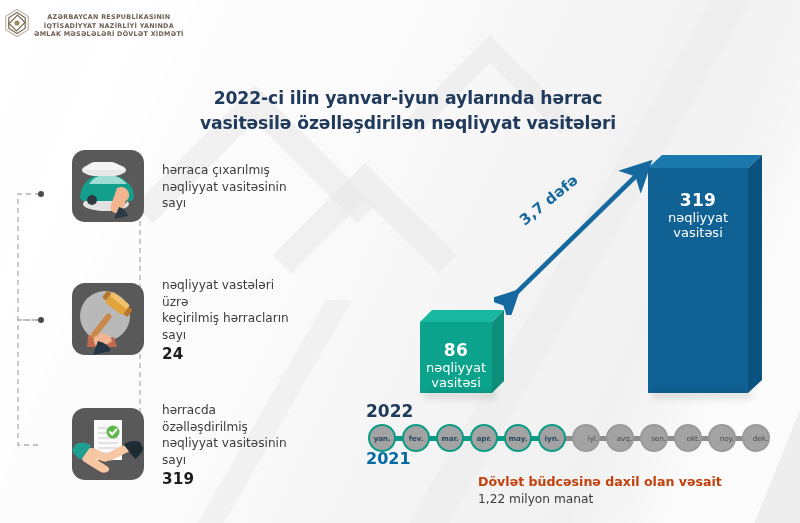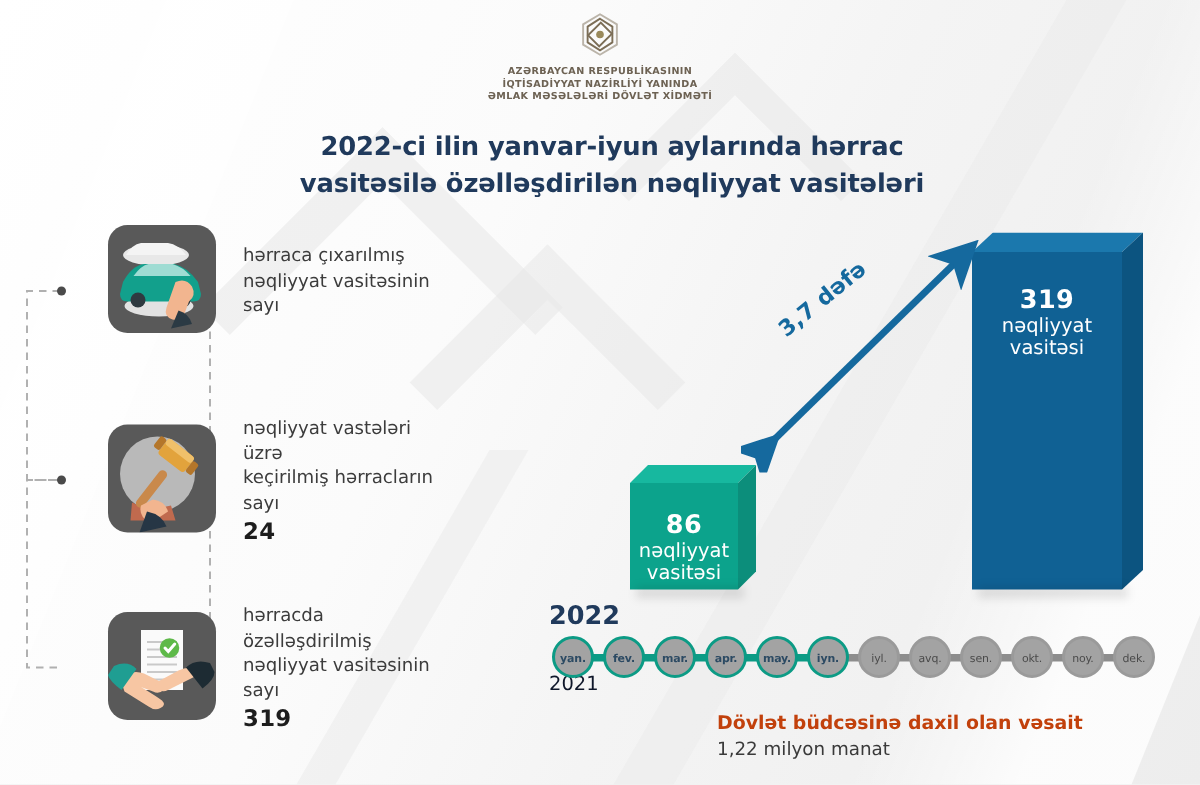--- a/index.html
+++ b/index.html
@@ -32,23 +32,22 @@
   .wm-stripe {
     position: absolute;
     background: linear-gradient(90deg, rgba(255,255,255,0) 0%, #ffffff 60%);
     transform: skewX(-22deg);
     opacity: .8;
   }
 
   
   #logo {
     position: absolute; top: 8px; left: 0; right: 0;
-    display: flex; flex-direction: column; align-items: center;
+    display: flex; flex-direction: row; align-items: center;
     z-index: 5;
-    justify-content: space-between;
   }
   #logo-mark { width: 34px; height: 30px; }
   #logo-lines { margin-top: 5px; text-align: center; }
   #logo-lines div {
     font-size: 6.4px; letter-spacing: .28px; line-height: 8.6px;
     color: #6d6253; font-weight: bold;
   }
 
   
   #title {
@@ -114,29 +113,29 @@
   #timeline { position: absolute; left: 368px; top: 424px; z-index: 6; }
   #tl-track { position: relative; height: 28px; }
   .tl-seg { position: absolute; top: 12px; height: 5px; }
   .tl-node {
     position: absolute; top: 0; width: 28px; height: 28px;
     border-radius: 50%; background: #a3a3a3;
     display: flex; align-items: center; justify-content: center;
     font-size: 7.3px; color: #4a4a4a; letter-spacing: -.1px;
   }
   .tl-node.on { border: 2.4px solid #0c9b85; color: #2c4a63; font-weight: bold; }
-  .tl-node.off { border: 2.4px solid #9a9a9a; }
+  .tl-node.off { border: 2.4px solid #9a9a9a; justify-content: flex-end; }
 
   #year-2022 {
     position: absolute; left: 366px; top: 401px;
     font-size: 17px; font-weight: bold; color: #203a5c; z-index: 6;
   }
   #year-2021 {
     position: absolute; left: 366px; top: 449px;
-    font-size: 13px; font-weight: normal; color: #0f172a; z-index: 6;
+    font-size: 16px; font-weight: bold; color: #0369a1; z-index: 6;
   }
 
   
   #footer { position: absolute; left: 478px; top: 474px; z-index: 6; }
   #footer .ft { font-size: 12.6px; font-weight: bold; color: #c2410c; }
   #footer .fb { font-size: 12.2px; color: #3a3a3a; margin-top: 3px; }
 </style>
 </head>
 <body>
 

